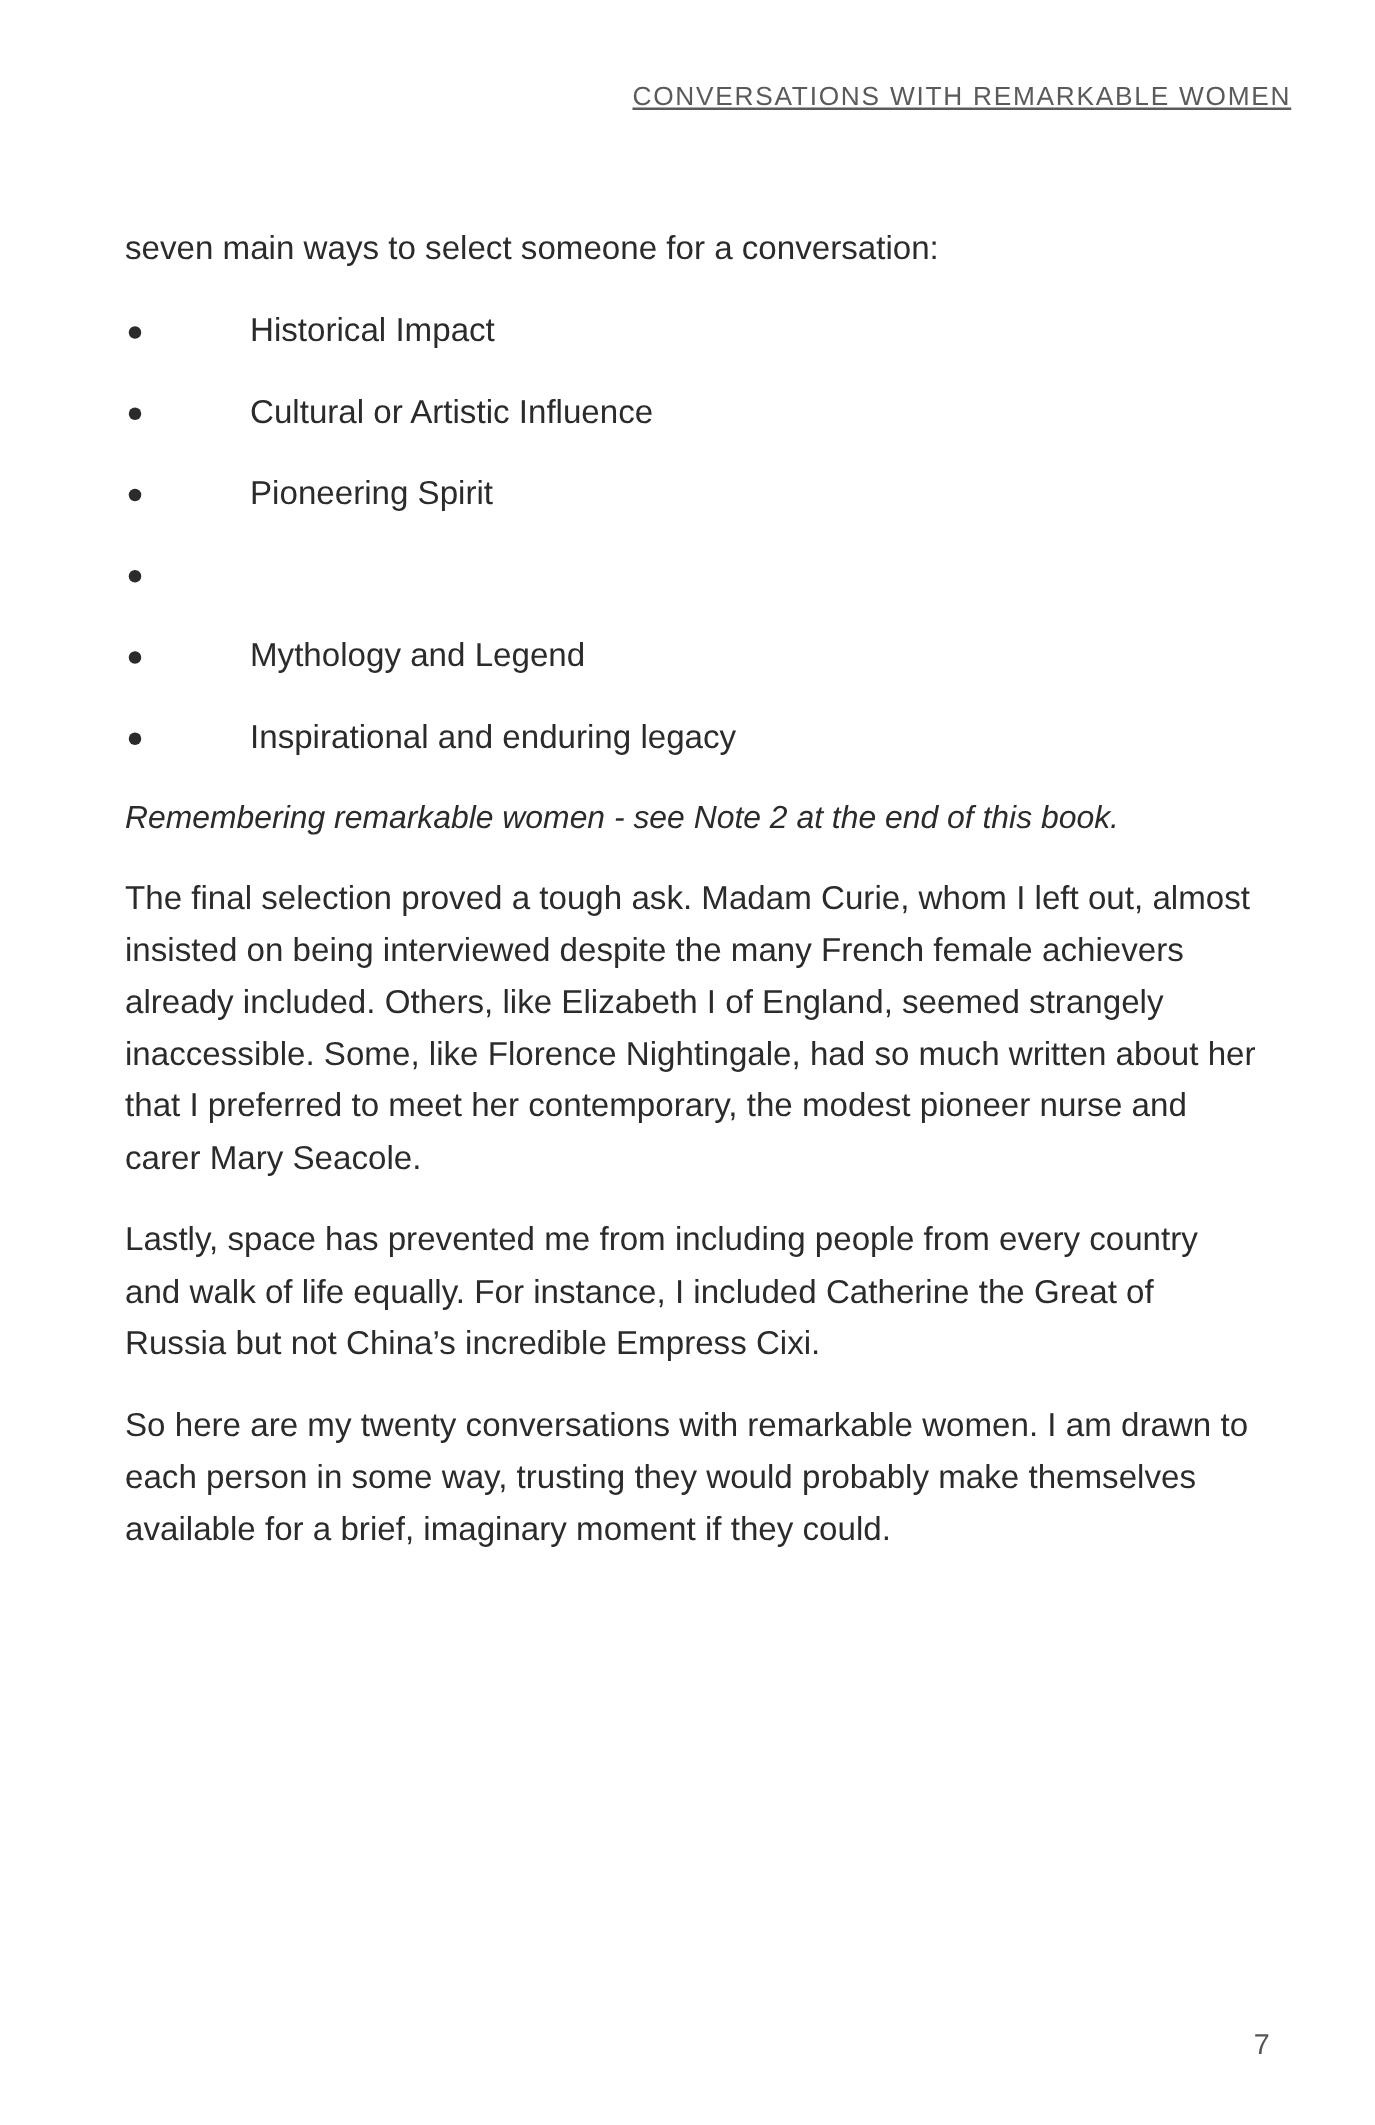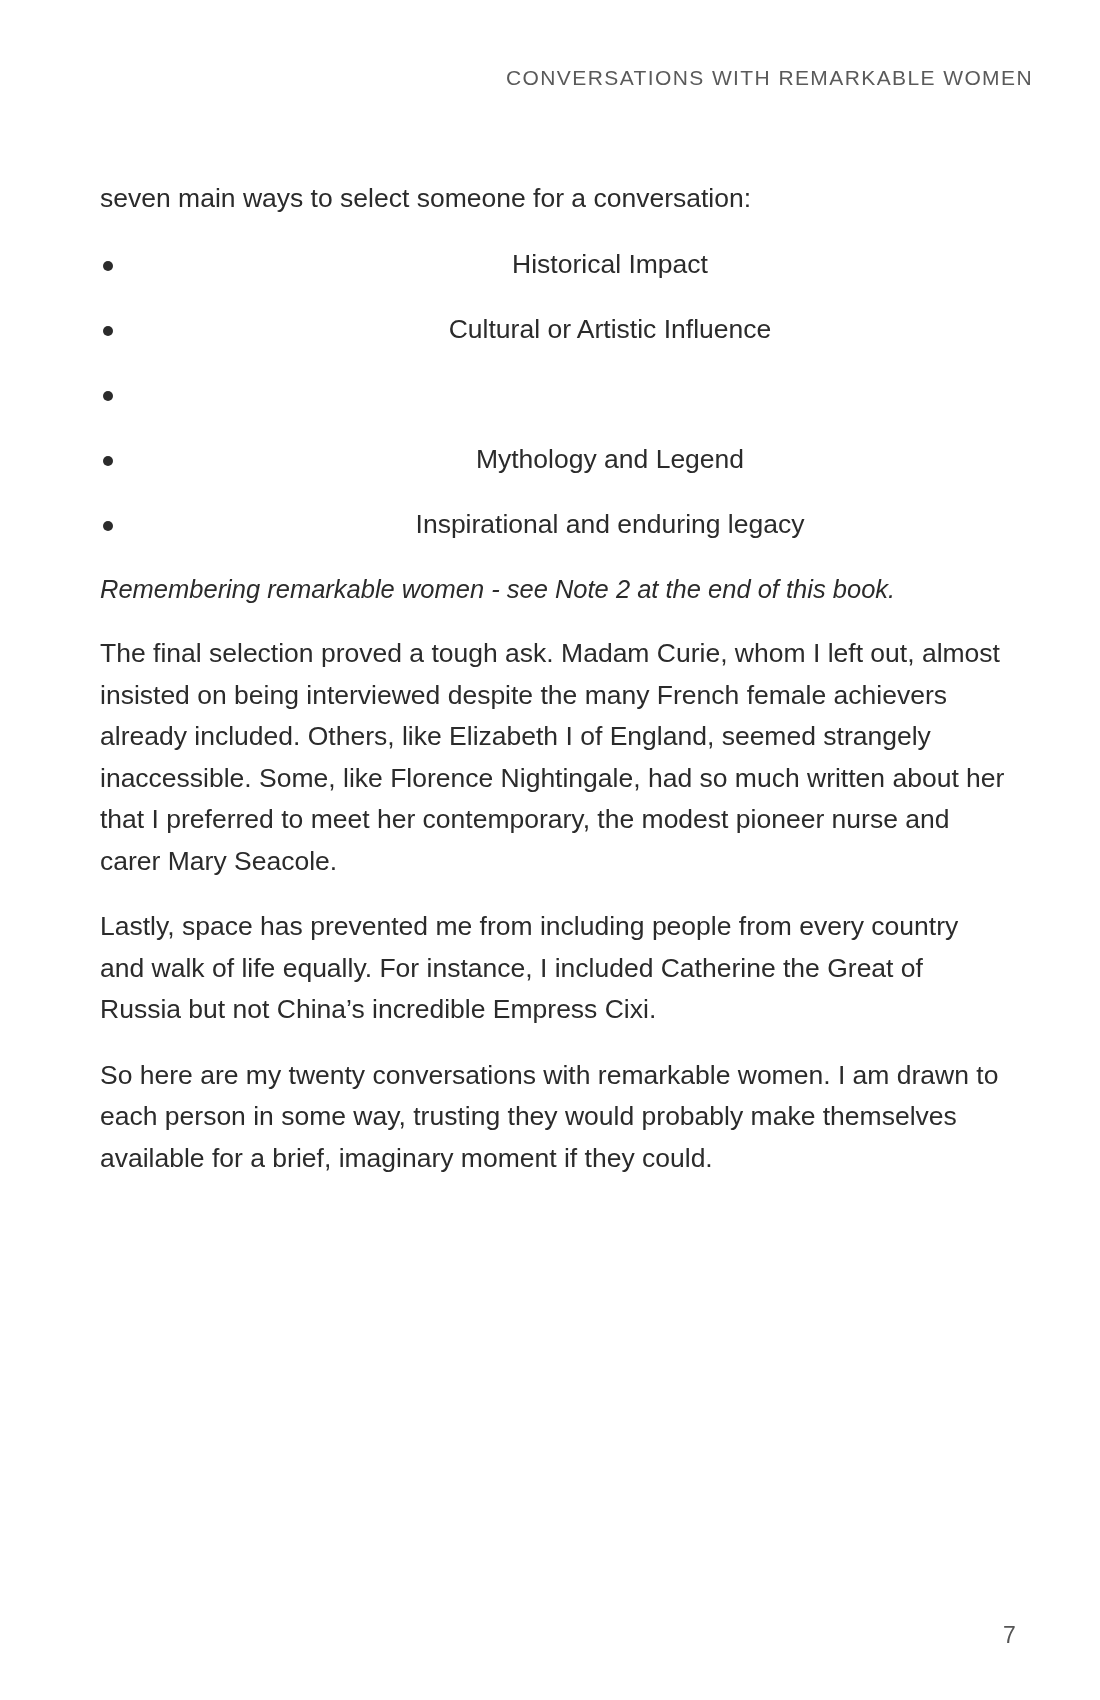--- a/index.html
+++ b/index.html
@@ -17,20 +17,21 @@
     }
     .running-header {
       position: absolute;
       top: 66px;
       right: 67px;
       font-size: 21px;
       letter-spacing: 1.4px;
       color: #5a5a5a;
       text-transform: uppercase;
       white-space: nowrap;
+      text-decoration: underline;
     }
     .content {
       position: absolute;
       left: 100px;
       top: 178px;
       width: 920px;
       font-size: 26.5px;
       line-height: 41.5px;
     }
     .lead {
@@ -39,21 +40,20 @@
     .bullets {
       list-style: none;
       margin: 0;
       padding: 0;
     }
     .bullets li {
       position: relative;
       height: 41.5px;
       margin-bottom: 23.5px;
       padding-left: 100px;
-      text-align: center;
     }
     .bullets li .dot {
       position: absolute;
       left: 3px;
       top: 17px;
       width: 10px;
       height: 10px;
       border-radius: 50%;
       background: #2b2b2b;
     }
@@ -85,20 +85,24 @@
     <li>
       <span class="dot"></span>
       <span>Historical Impact</span>
     </li>
     <li>
       <span class="dot"></span>
       <span>Cultural or Artistic Influence</span>
     </li>
     <li>
       <span class="dot"></span>
+      <span>Pioneering Spirit</span>
+    </li>
+    <li>
+      <span class="dot"></span>
     </li>
     <li>
       <span class="dot"></span>
       <span>Mythology and Legend</span>
     </li>
     <li>
       <span class="dot"></span>
       <span>Inspirational and enduring legacy</span>
     </li>
   </ul>

